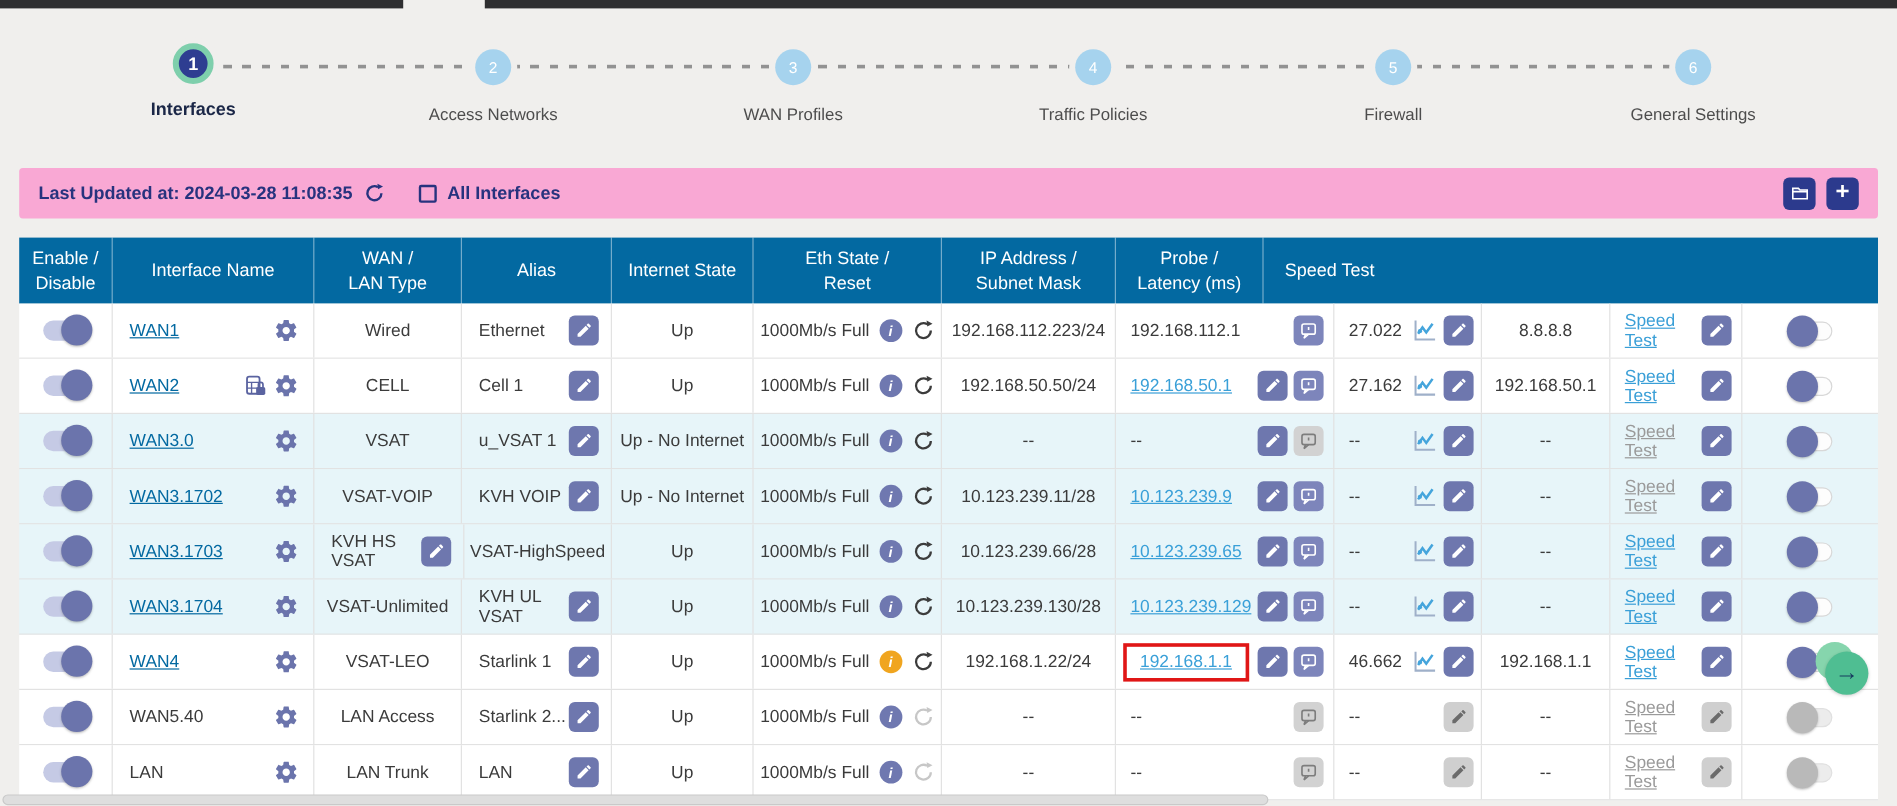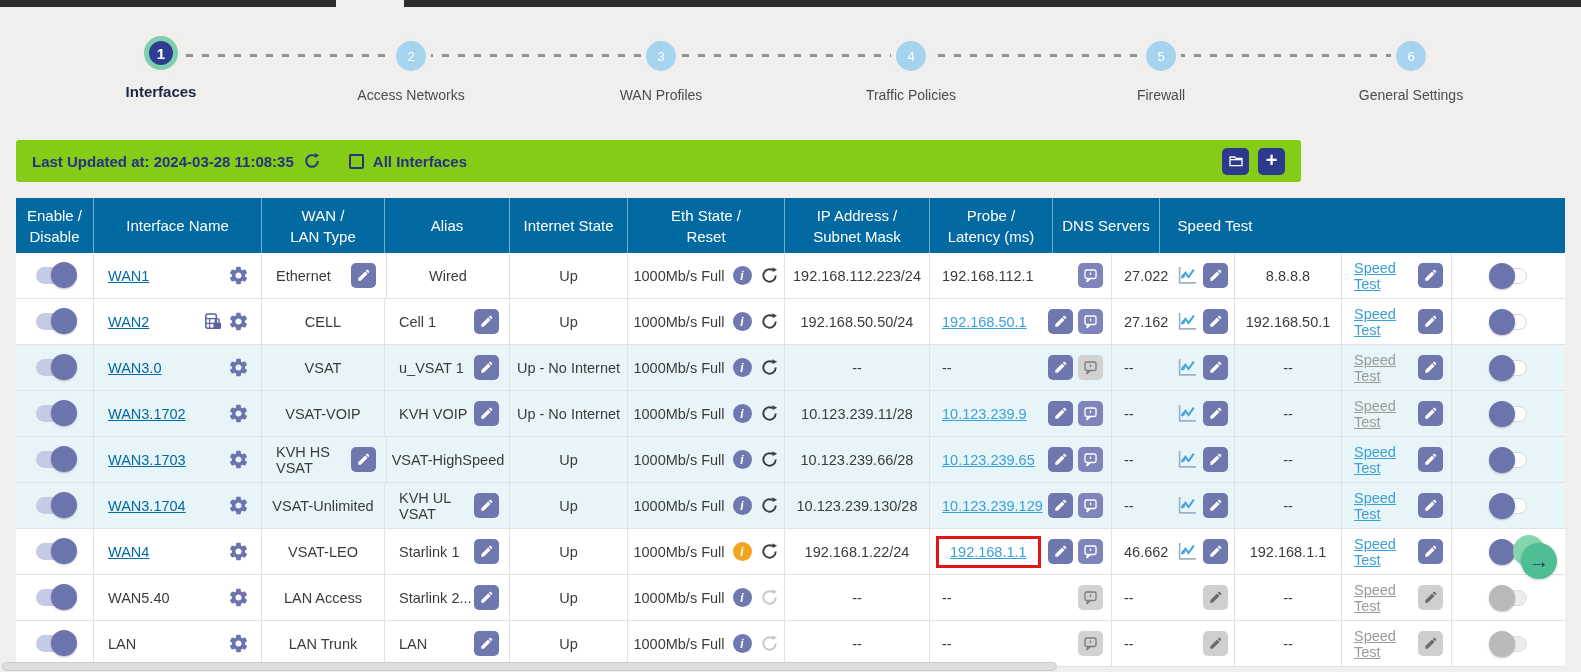--- a/index.html
+++ b/index.html
@@ -19,21 +19,21 @@
   .step { position:absolute; top:0; width:250px; display:flex; flex-direction:column; align-items:center; }
   .circle { width:30px; height:30px; border-radius:50%; background:#a6d3ee; color:#fff;
     display:flex; align-items:center; justify-content:center; font-size:13px; margin-top:21px;
     position:relative; z-index:2; box-shadow:0 0 0 5px #f0efed; cursor:pointer; }
   .step-label { margin-top:16px; font-size:14px; color:#4d4d4d; }
   .step.active .circle { width:34px; height:34px; background:#2e3d91; border:5px solid #7ecfac;
     margin-top:16px; font-size:15px; font-weight:bold; }
   .step.active .step-label { margin-top:13px; font-weight:bold; color:#1b2747; font-size:15px; }
 
   
-  .infobar { position:absolute; left:16px; top:140px; width:1285px; height:42px; background:#84cc16;
+  .infobar { position:absolute; left:16px; top:140px; width:1549px; height:42px; background:#f9a8d4;
     border-radius:3px; display:flex; align-items:center; padding:0 16px; }
   .lu-text { font-weight:bold; color:#27337e; font-size:15px; }
   .refresh { margin-left:9px; width:18px; height:18px; color:#27337e; cursor:pointer; }
   .cbx { margin-left:28px; width:15px; height:15px; border:2px solid #27337e; border-radius:2px; cursor:pointer; }
   .cbx-label { margin-left:9px; font-weight:bold; color:#27337e; font-size:15px; }
   .ib-spacer { flex:1; }
   .sqbtn { width:27px; height:27px; background:#2c3a8d; border-radius:5px; margin-left:9px;
     display:flex; align-items:center; justify-content:center; color:#fff; cursor:pointer; }
   .sqbtn .plus { font-size:20px; font-weight:bold; line-height:1; margin-top:-2px; }
 
@@ -209,24 +209,20 @@
     <span class="l1">IP Address /</span>
     <span class="l2">Subnet Mask</span>
   </div>
 
 
   <div class="th c8">
     <span class="l1">Probe /</span>
     <span class="l2">Latency (ms)</span>
   </div>
 
-  <div class="th c9">
-    <span class="l1">DNS Servers</span>
-
-  </div>
 
   <div class="th c10">
     <span class="l1">Speed Test</span>
 
   </div>
 
 </div>
   <div class="tbody">
   <div class="row">
     <div class="cell c0">
@@ -234,31 +230,31 @@
     </div>
     <div class="cell c1">
       <span class="name-text">WAN1</span>
       <span class="name-icons">
 
         <svg class="gear" viewBox="0 0 24 24">
           <path d="M19.4 13c.04-.32.06-.66.06-1s-.02-.68-.07-1l2.1-1.65c.19-.15.24-.42.12-.64l-2-3.46c-.12-.22-.39-.3-.61-.22l-2.49 1c-.52-.4-1.08-.73-1.69-.98l-.38-2.65C14.46 2.18 14.25 2 14 2h-4c-.25 0-.46.18-.49.42l-.38 2.65c-.61.25-1.17.59-1.69.98l-2.49-1c-.23-.09-.49 0-.61.22l-2 3.46c-.13.22-.07.49.12.64L4.56 11c-.05.32-.07.66-.07 1s.02.68.07 1l-2.1 1.65c-.19.15-.24.42-.12.64l2 3.46c.12.22.39.3.61.22l2.49-1c.52.4 1.08.73 1.69.98l.38 2.65c.03.24.24.42.49.42h4c.25 0 .46-.18.49-.42l.38-2.65c.61-.25 1.17-.59 1.69-.98l2.49 1c.23.09.49 0 .61-.22l2-3.46c.12-.22.07-.49-.12-.64L19.4 13zM12 15.5c-1.93 0-3.5-1.57-3.5-3.5s1.57-3.5 3.5-3.5 3.5 1.57 3.5 3.5-1.57 3.5-3.5 3.5z"></path>
         </svg>
       </span>
     </div>
+    <div class="cell c2">
+          <span class="type">Wired</span>
+        </div>
     <div class="cell c3">
       <span class="alias-text">Ethernet</span>
       <span class="editbtn alias-edit">
         <svg viewBox="0 0 20 20">
               <path d="M2 14.3V18h3.7L16.2 7.5l-3.7-3.7L2 14.3z M18.7 5c.4-.4.4-1 0-1.4L16.4 1.3c-.4-.4-1-.4-1.4 0l-1.5 1.5 3.7 3.7L18.7 5z"></path>
             </svg>
       </span>
     </div>
-    <div class="cell c2">
-          <span class="type">Wired</span>
-        </div>
     <div class="cell c4">
           <span class="istate">Up</span>
         </div>
     <div class="cell c5">
       <span class="eth-text">1000Mb/s Full</span>
       <span class="info">i</span>
       <svg class="reset" viewBox="0 0 20 20">
         <path d="M16.5 10a6.5 6.5 0 1 1-3.2-5.6" fill="none" stroke="currentColor" stroke-width="2"></path>
         <path d="M12.8 1.2 L13.4 6.4 L18 3.9 Z" fill="currentColor"></path>
       </svg>

